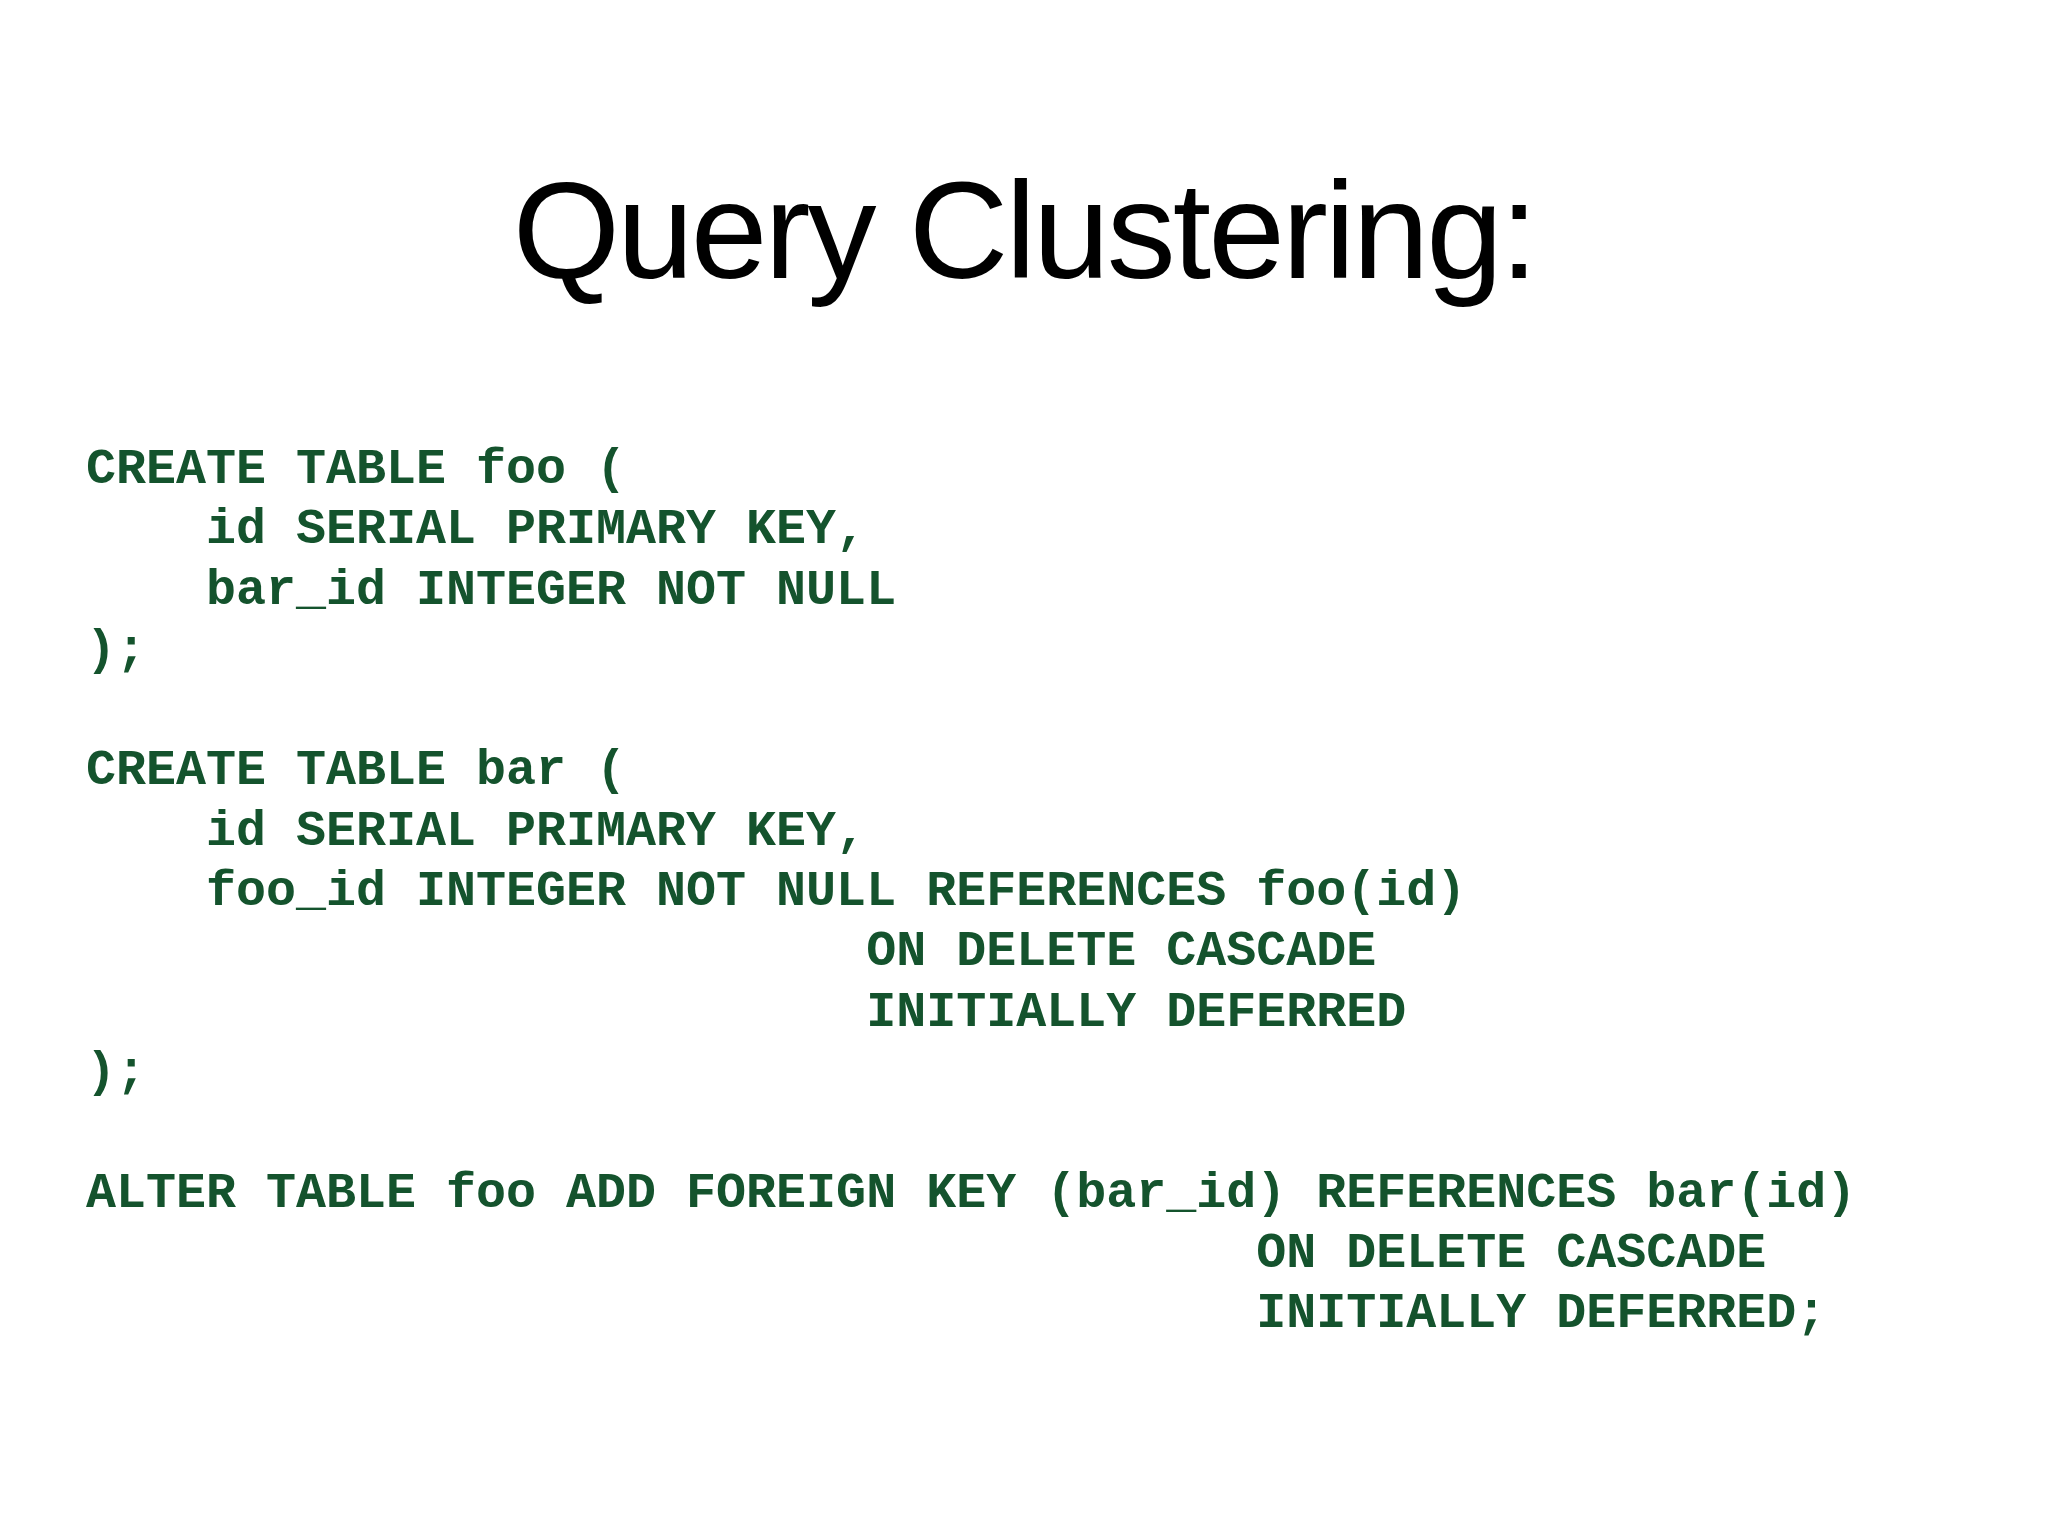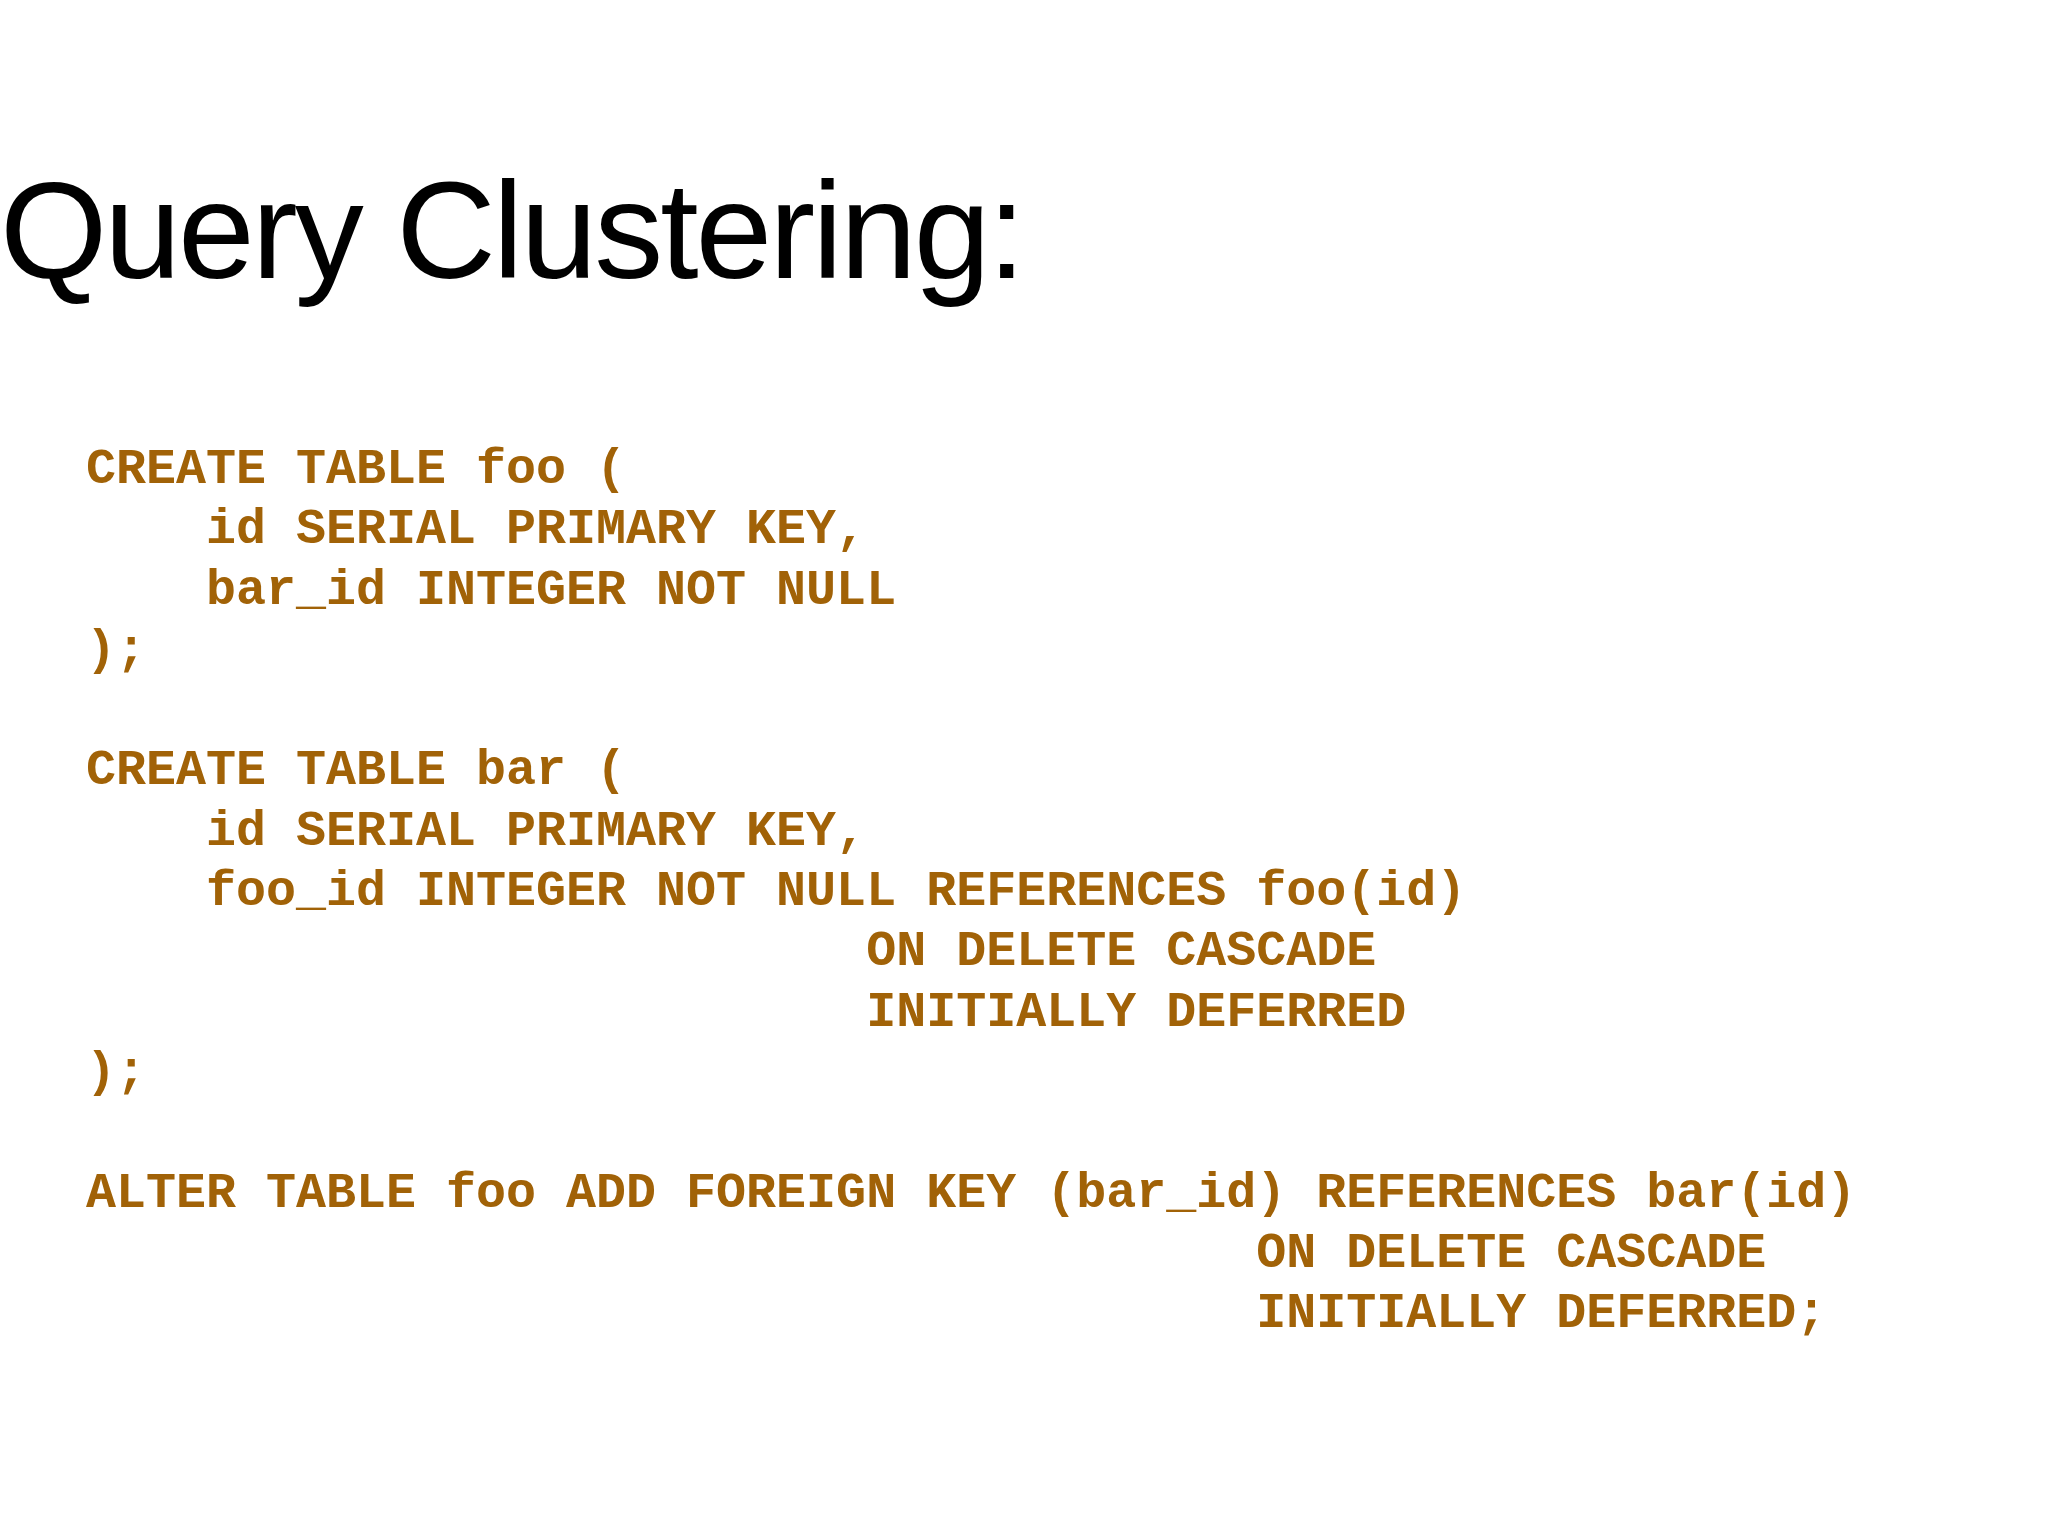--- a/index.html
+++ b/index.html
@@ -18,40 +18,40 @@
     position: absolute;
     inset: 0;
     background: #ffffff;
     color: #000000;
   }
   .title {
     position: absolute;
     top: 52px;
     left: 0;
     width: 2048px;
-    text-align: left;
+    text-align: center;
     font-family: "Liberation Sans", sans-serif;
     font-weight: 400;
     font-size: 138px;
     line-height: 172px;
     letter-spacing: -3px;
     color: #000000;
     white-space: nowrap;
   }
   .code {
     position: absolute;
     top: 440px;
     left: 86px;
     margin: 0;
     font-family: "Liberation Mono", monospace;
     font-weight: 700;
     font-size: 50px;
     line-height: 60.3px;
     letter-spacing: 0;
-    color: #a16207;
+    color: #14532d;
     white-space: pre;
     tab-size: 4;
   }
 </style>
 </head>
 <body>
 
 <div class="slide">
   <h1 class="title">
     <div>Query Clustering:</div>

